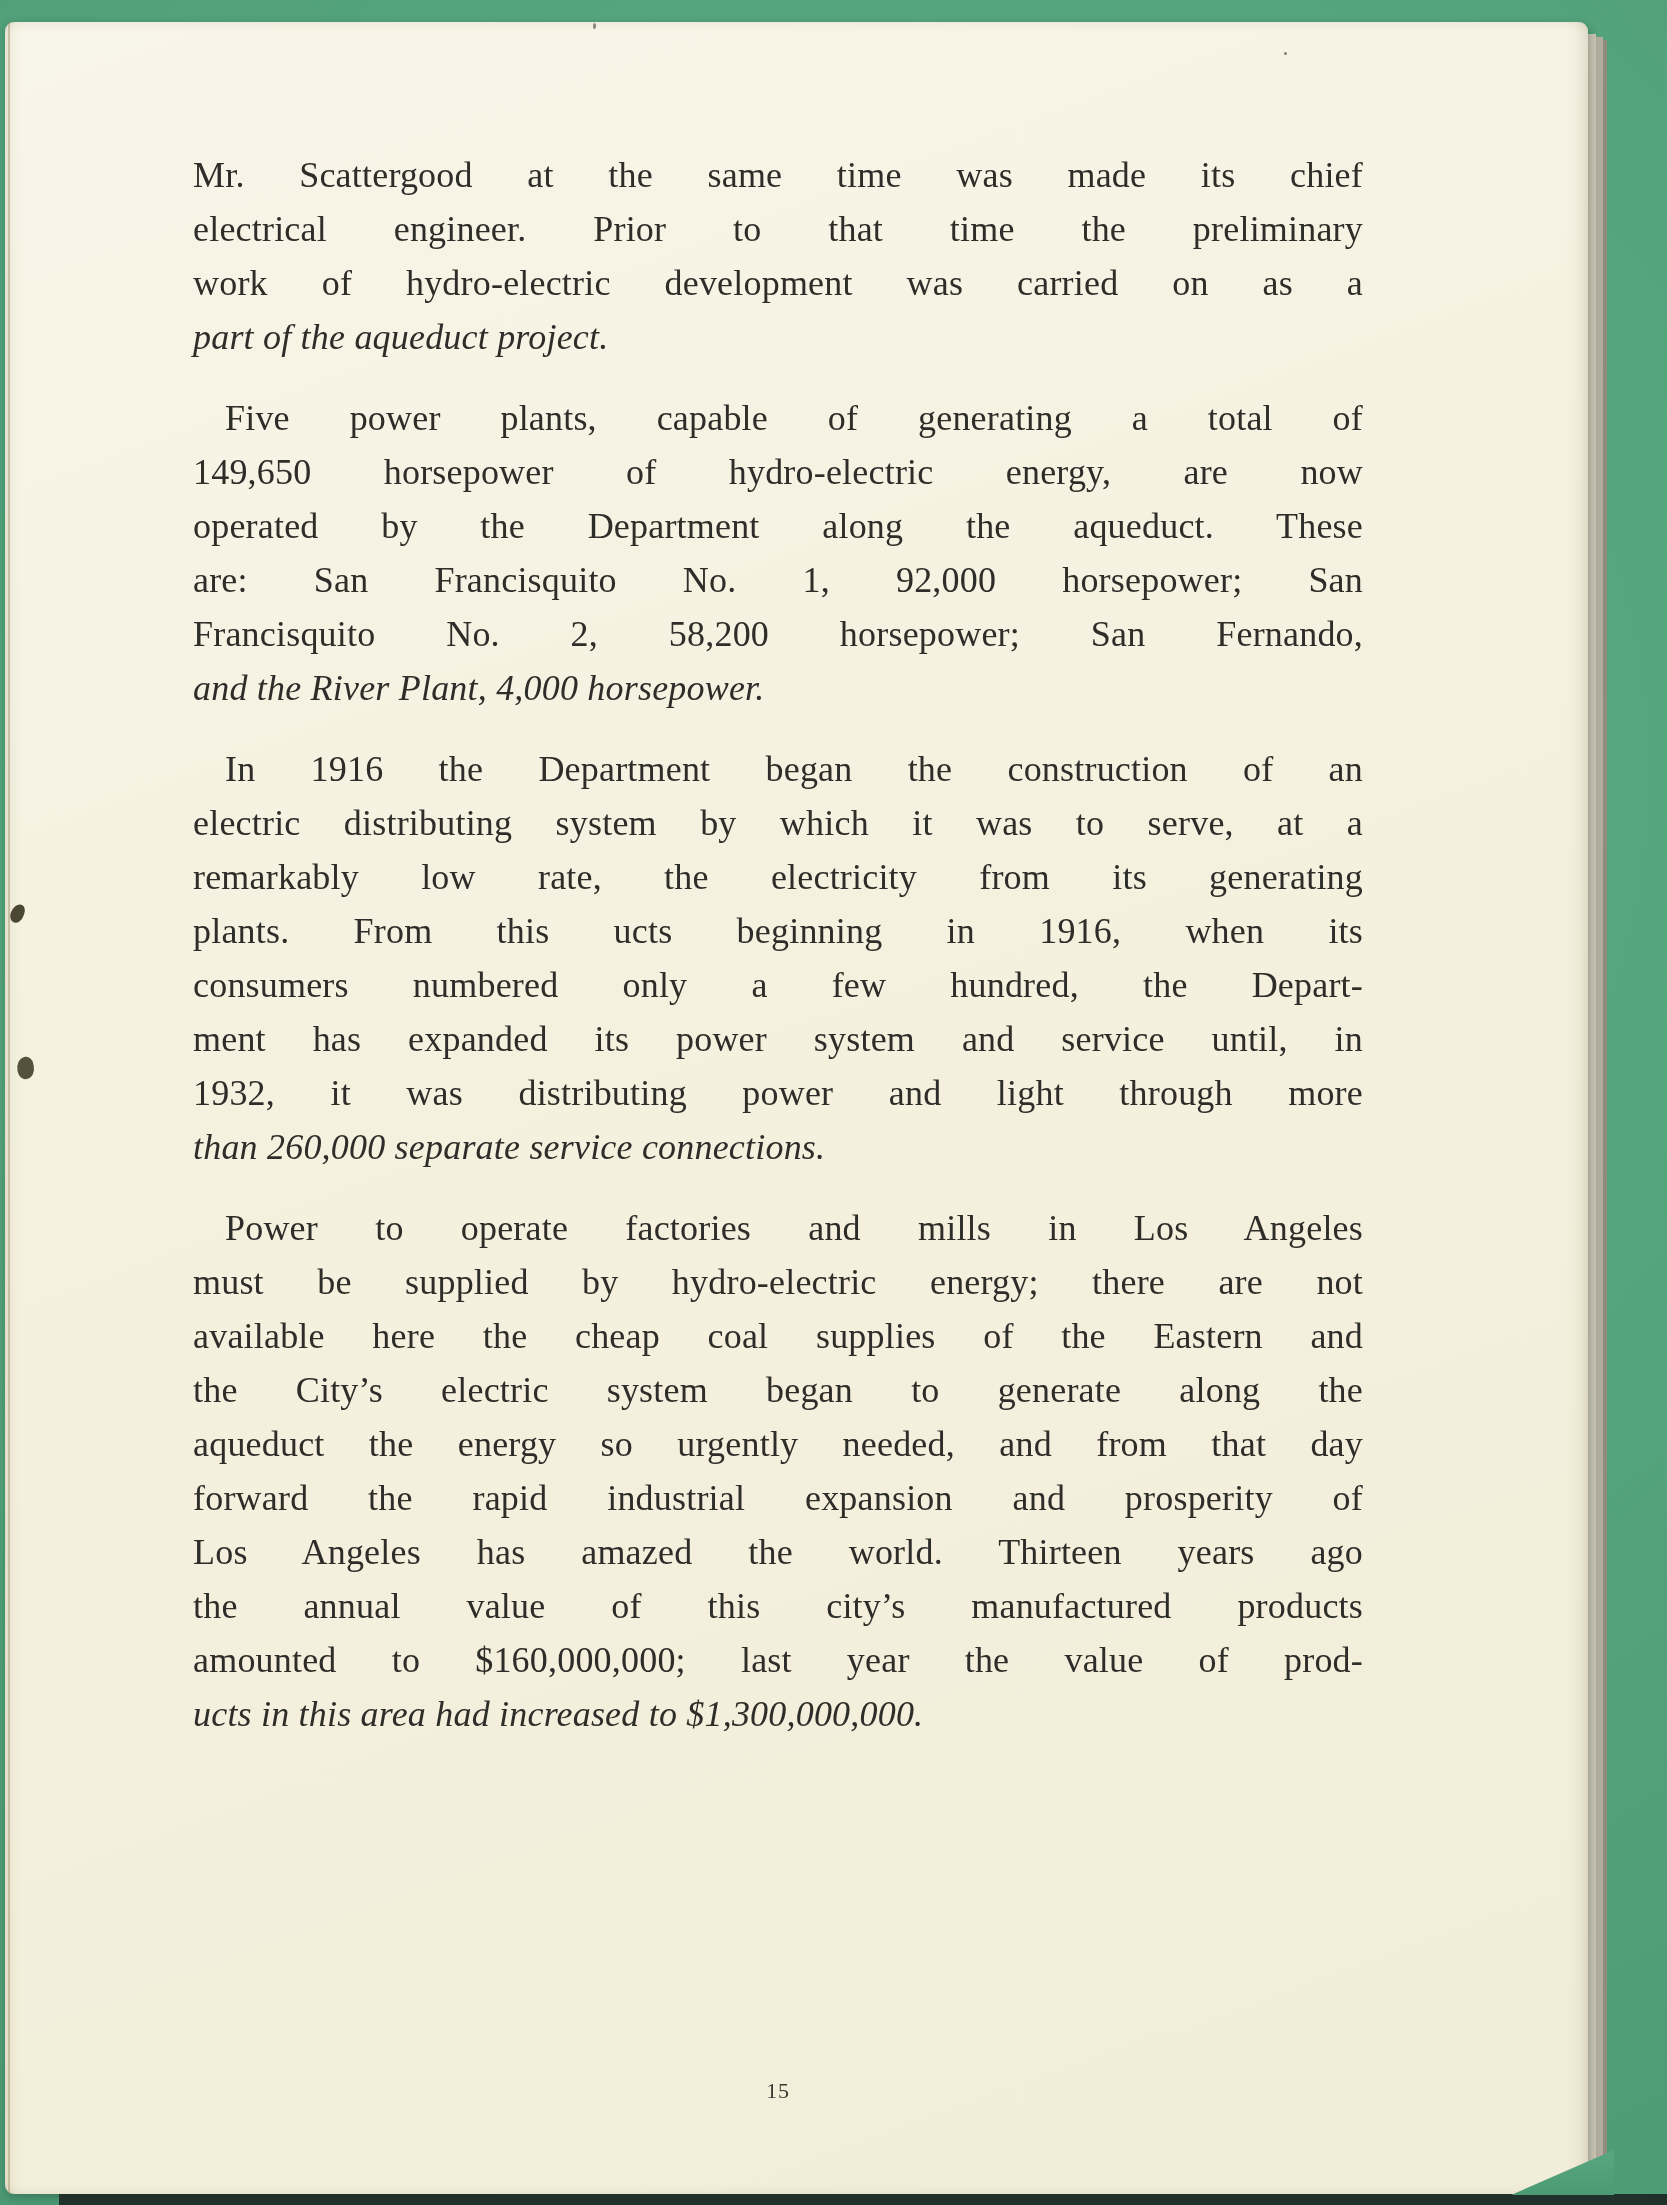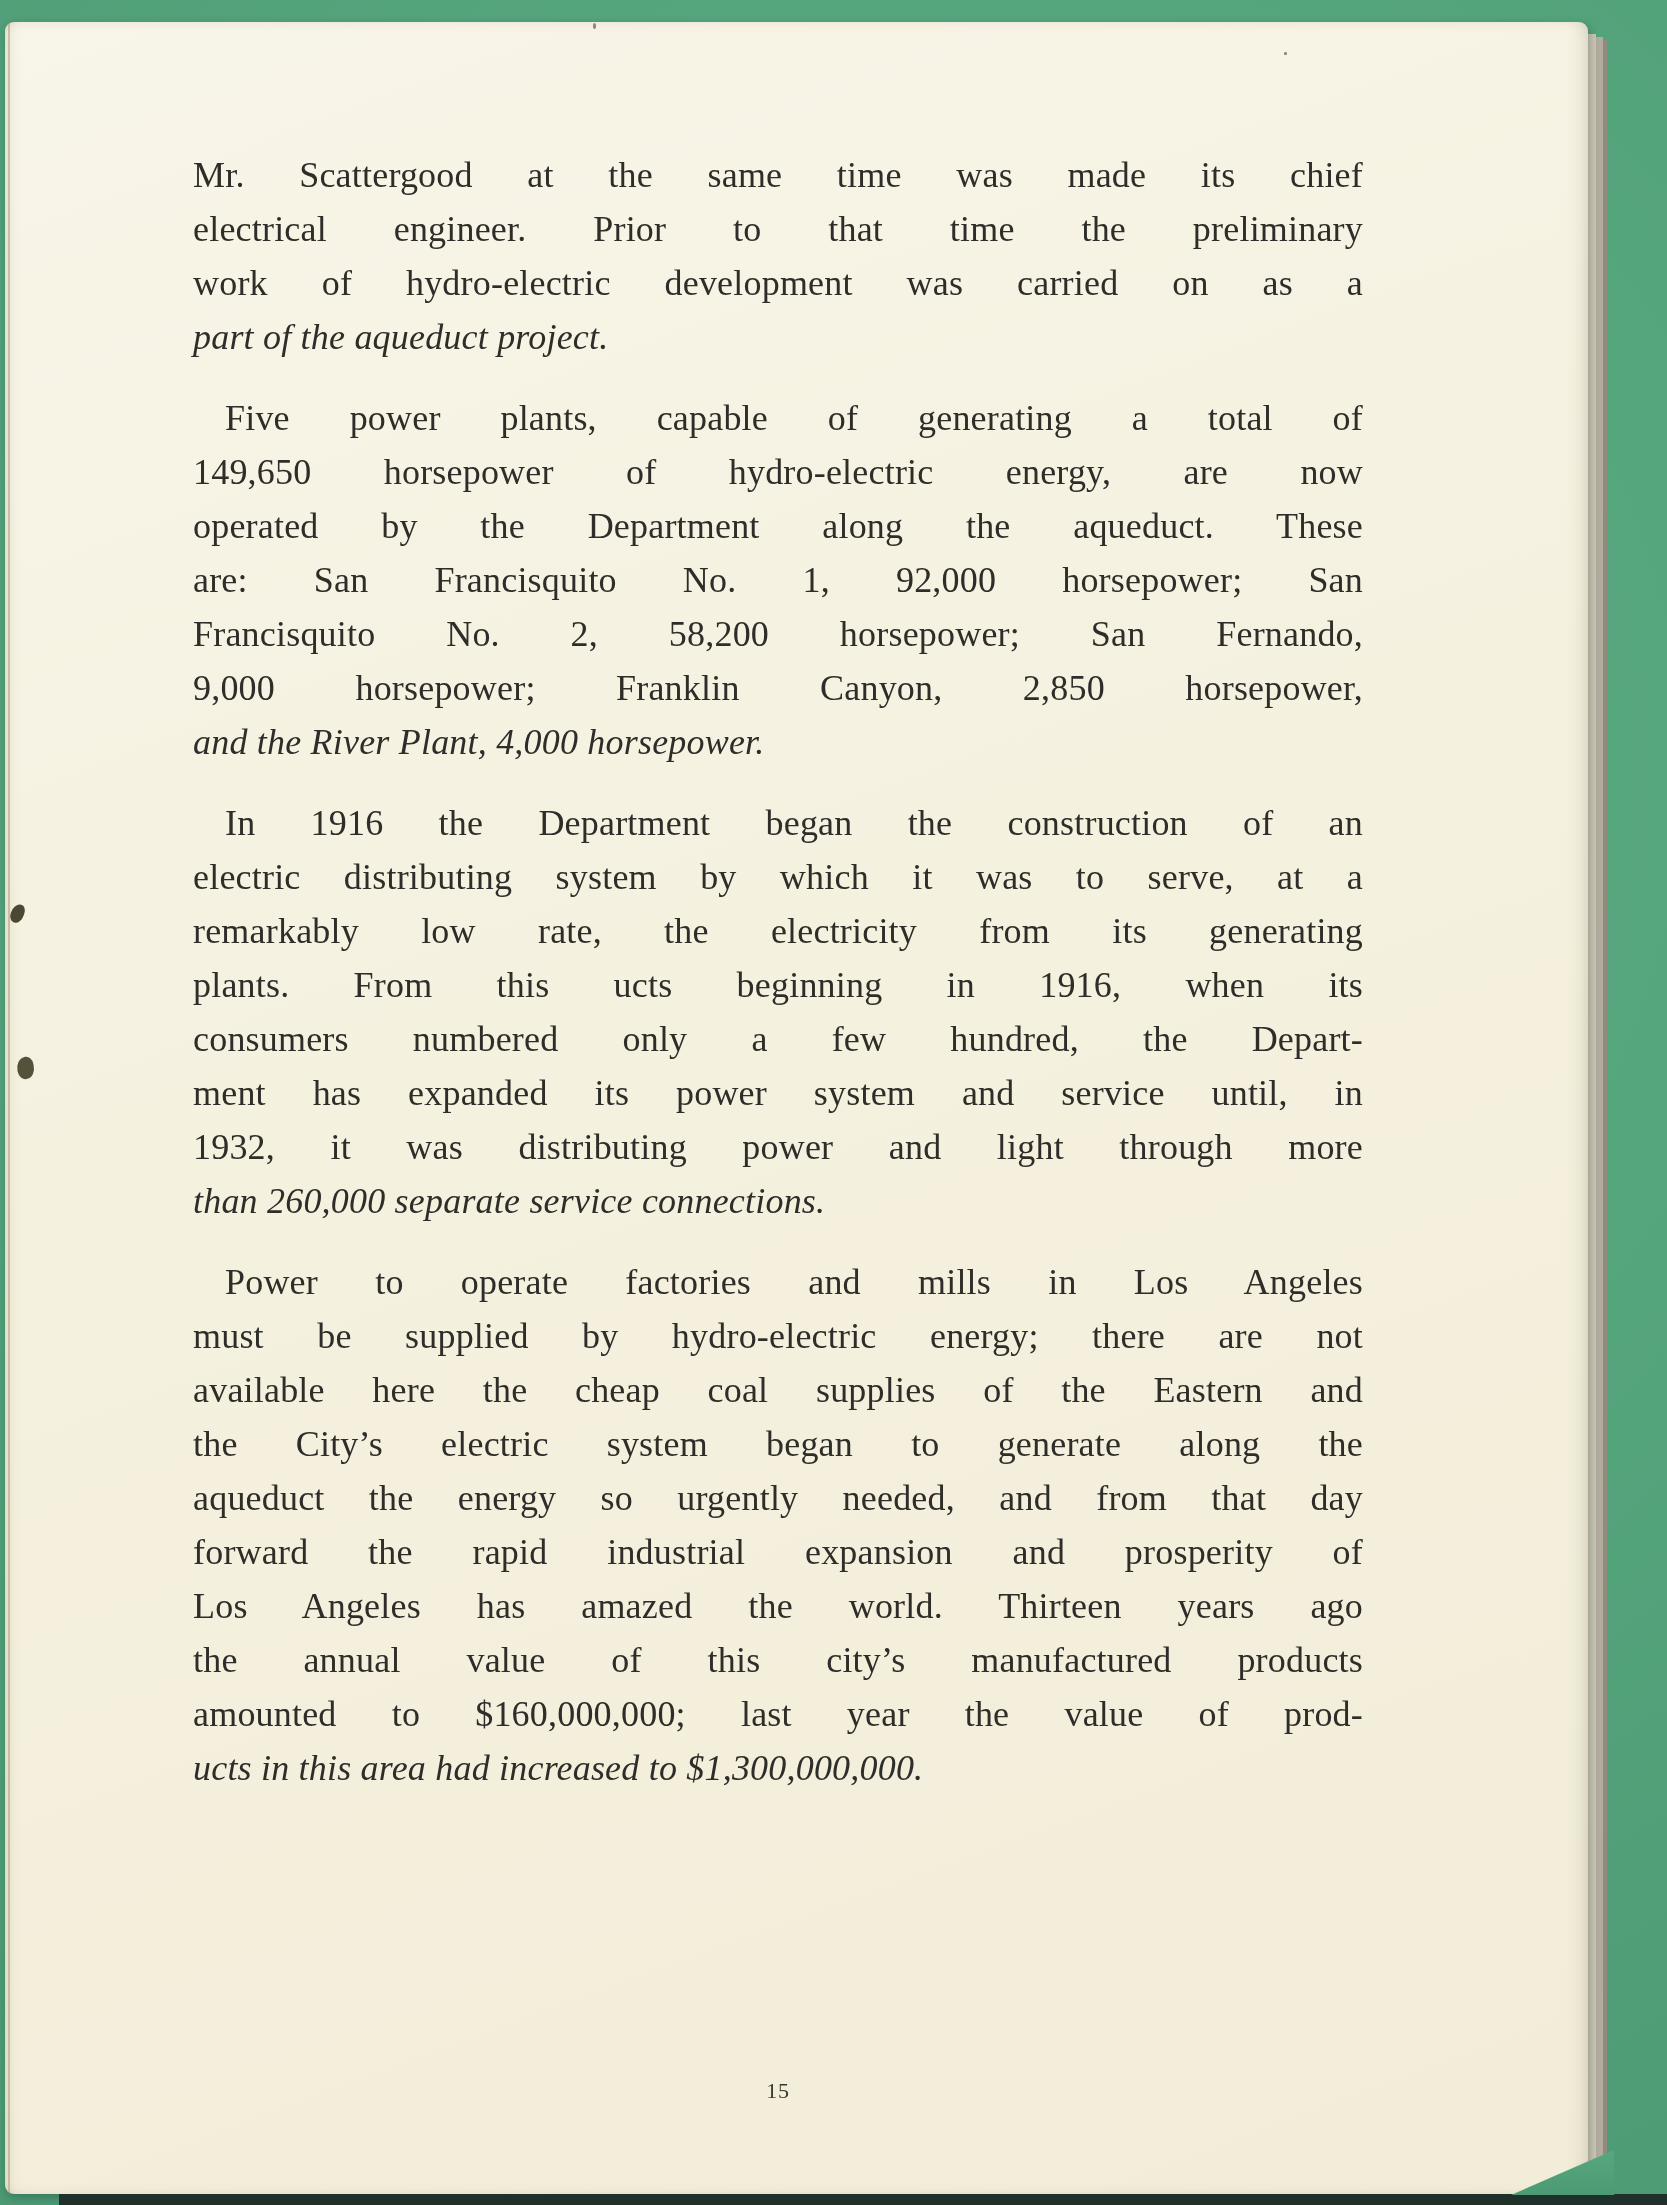--- a/index.html
+++ b/index.html
@@ -79,21 +79,20 @@
       <span class="line">work of hydro-electric development was carried on as a</span>
       <span class="line last">part of the aqueduct project.</span>
     </p>
 
     <p class="para">
       <span class="line indent">Five power plants, capable of generating a total of</span>
       <span class="line">149,650 horsepower of hydro-electric energy, are now</span>
       <span class="line">operated by the Department along the aqueduct. These</span>
       <span class="line">are: San Francisquito No. 1, 92,000 horsepower; San</span>
       <span class="line">Francisquito No. 2, 58,200 horsepower; San Fernando,</span>
-      <span class="line">9,000 horsepower; Franklin Canyon, 2,850 horsepower,</span>
       <span class="line last">and the River Plant, 4,000 horsepower.</span>
     </p>
 
     <p class="para">
       <span class="line indent">In 1916 the Department began the construction of an</span>
       <span class="line">electric distributing system by which it was to serve, at a</span>
       <span class="line">remarkably low rate, the electricity from its generating</span>
       <span class="line">plants. From this ucts beginning in 1916, when its</span>
       <span class="line">consumers numbered only a few hundred, the Depart-</span>
       <span class="line">ment has expanded its power system and service until, in</span>

